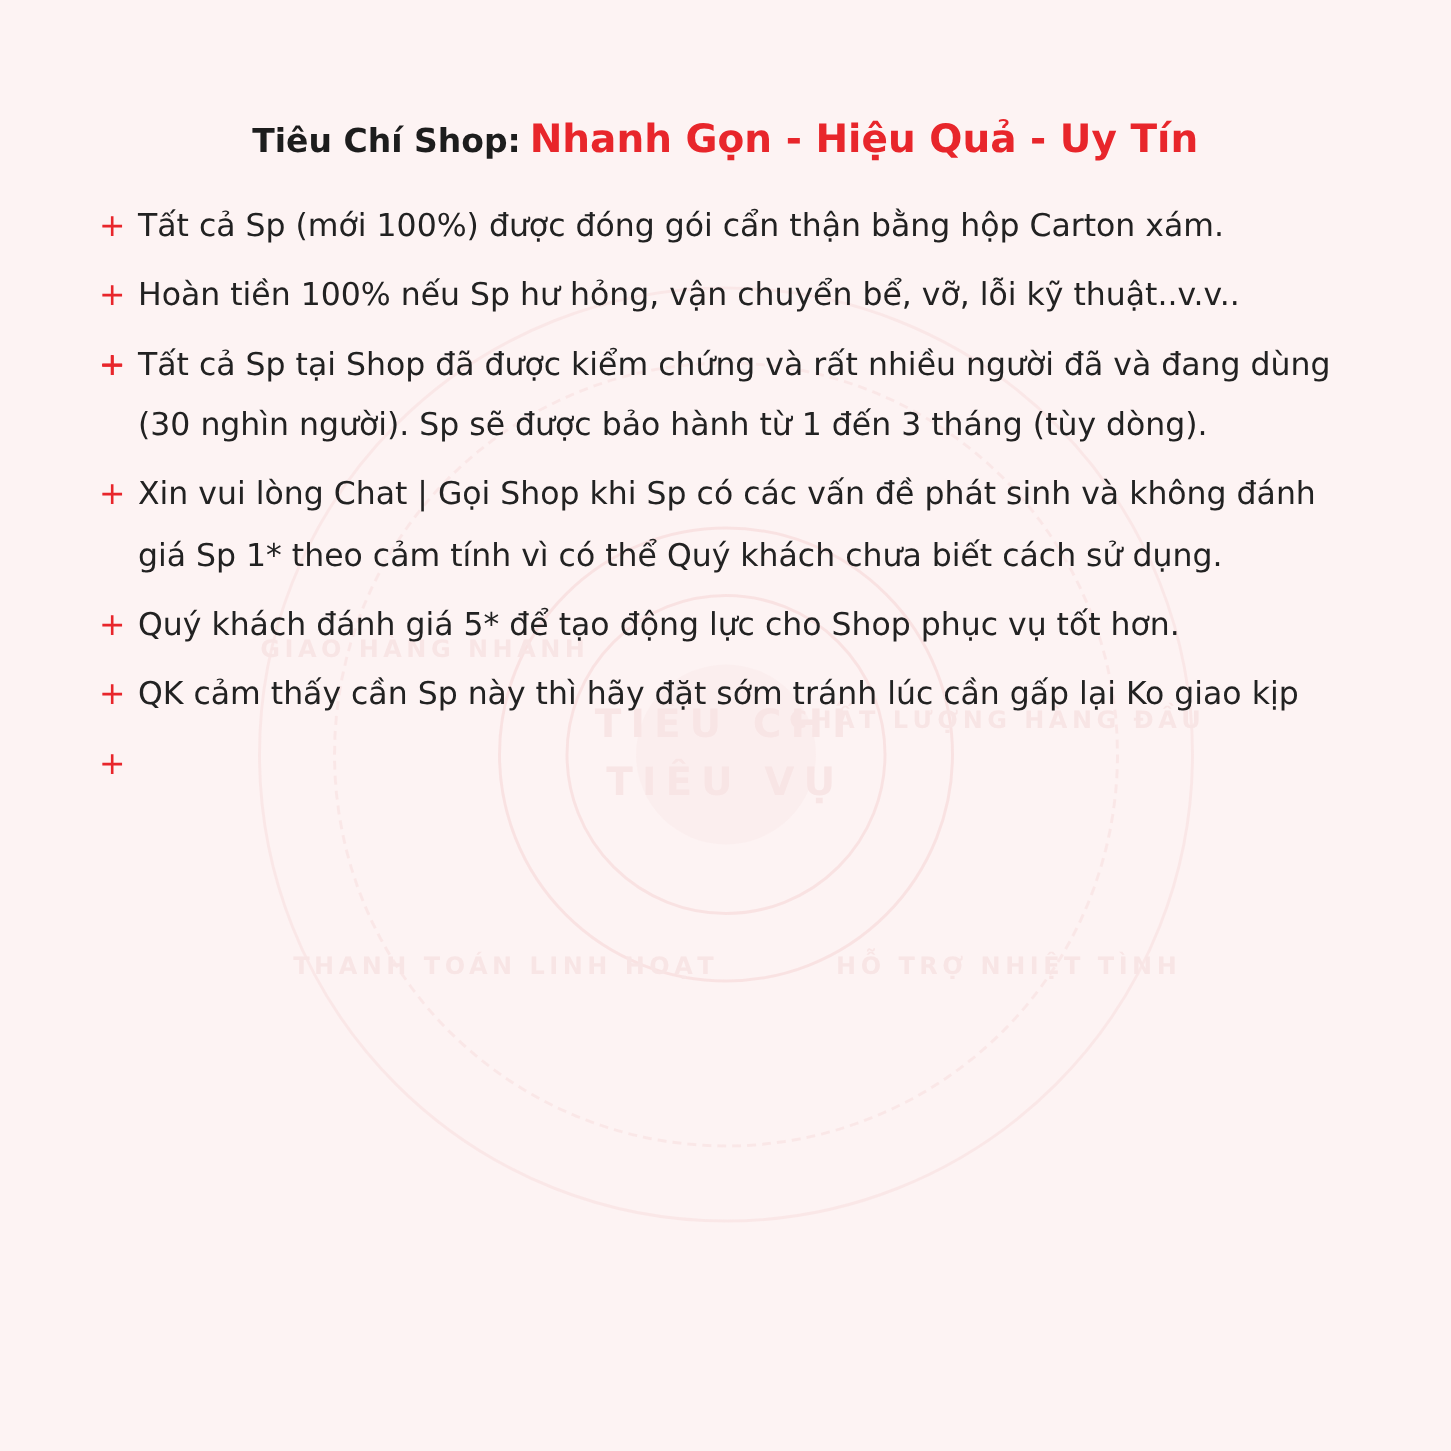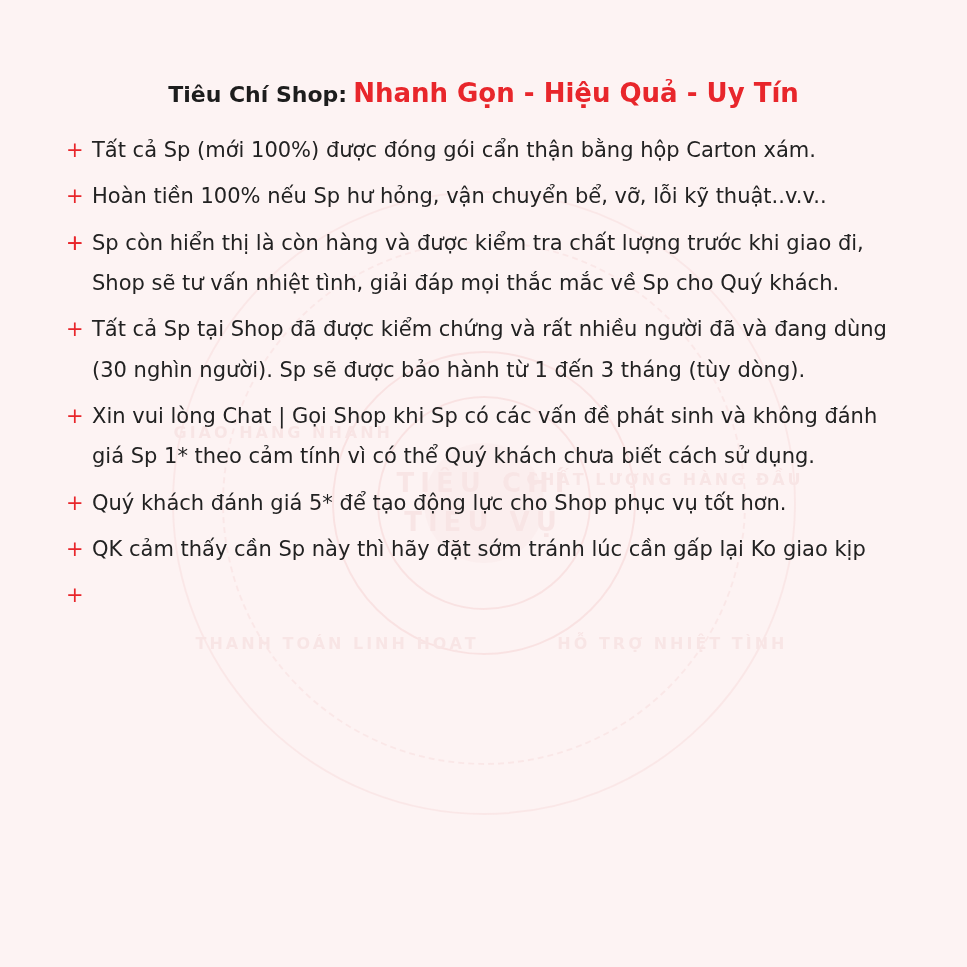--- a/index.html
+++ b/index.html
@@ -144,21 +144,21 @@
 <div class="page">
 
   <div class="title-row">
     <span class="title-label">Tiêu Chí Shop:</span><span class="title-accent">Nhanh Gọn - Hiệu Quả - Uy Tín</span>
   </div>
 
   <ul class="criteria">
       <li><span class="bullet">+</span><span>Tất cả Sp (mới 100%) được đóng gói cẩn thận bằng hộp Carton xám.</span></li>
       <li><span class="bullet">+</span><span>Hoàn tiền 100% nếu Sp hư hỏng, vận chuyển bể, vỡ, lỗi kỹ thuật..v.v..</span></li>
       <li><span class="bullet">+</span></li>
-      <li><span class="bullet">+</span><span>Sp còn hiển thị là còn hàng và được kiểm tra chất lượng trước khi giao đi, Shop sẽ tư vấn nhiệt tình, giải đáp mọi thắc mắc về Sp cho Quý khách.</span></li>
+      <li><span class="bullet">+</span></li>
       <li><span class="bullet">+</span><span>Tất cả Sp tại Shop đã được kiểm chứng và rất nhiều người đã và đang dùng (30 nghìn người). Sp sẽ được bảo hành từ 1 đến 3 tháng (tùy dòng).</span></li>
       <li><span class="bullet">+</span><span>Xin vui lòng Chat | Gọi Shop khi Sp có các vấn đề phát sinh và không đánh giá Sp 1* theo cảm tính vì có thể Quý khách chưa biết cách sử dụng.</span></li>
       <li><span class="bullet">+</span><span>Quý khách đánh giá 5* để tạo động lực cho Shop phục vụ tốt hơn.</span></li>
       <li><span class="bullet">+</span><span>QK cảm thấy cần Sp này thì hãy đặt sớm tránh lúc cần gấp lại Ko giao kịp</span></li>
       <li><span class="bullet">+</span></li>
     </ul>
 
 </div>
 
 </body></html>

